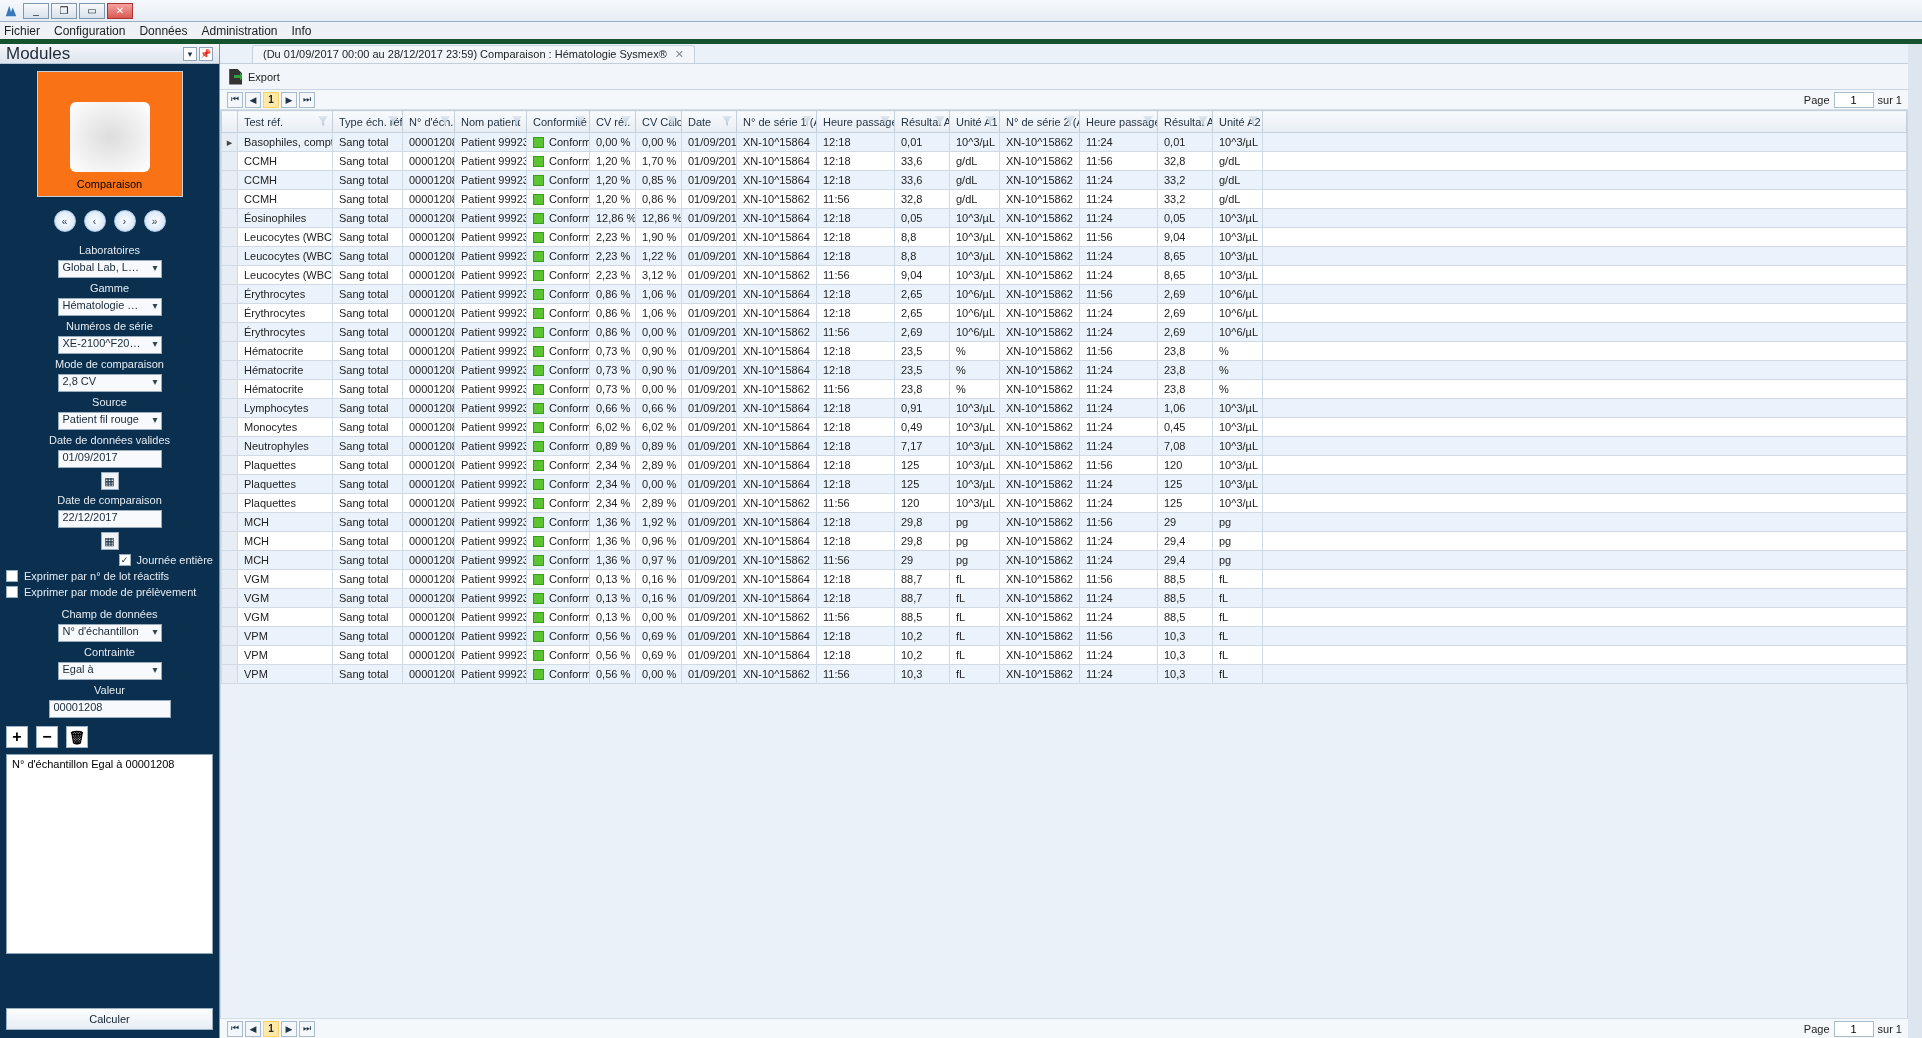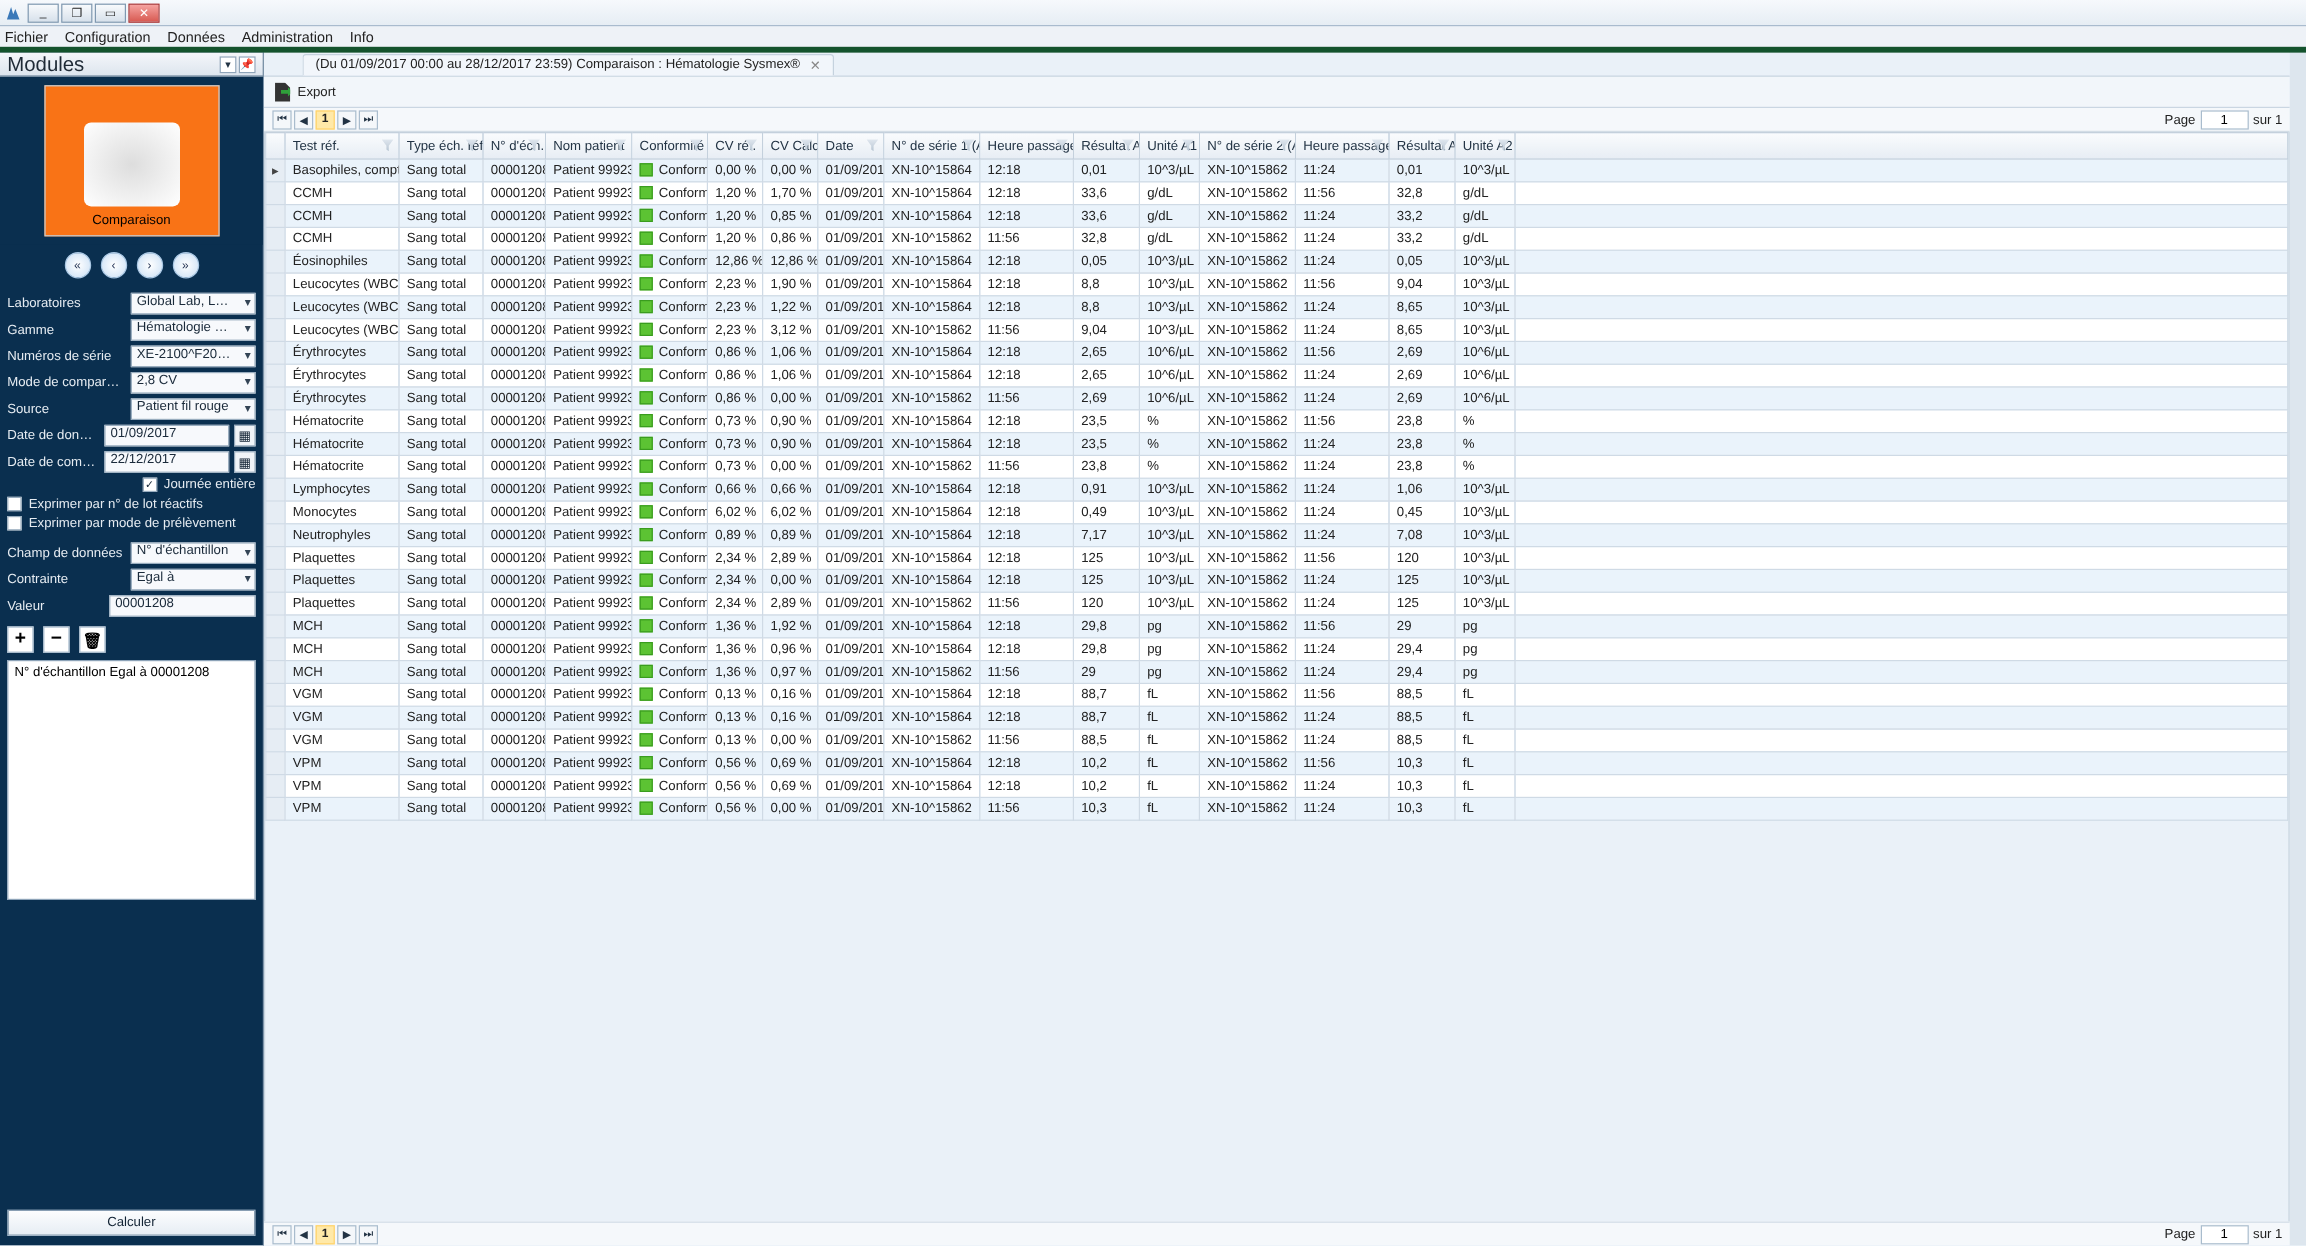--- a/index.html
+++ b/index.html
@@ -16,21 +16,21 @@
   
   .left { width:220px; background:#0a2f4f; color:#e5ebf1; display:flex; flex-direction:column; border-right:1px solid #7c93a8; }
   .left .modhdr { height:20px; background:linear-gradient(#f4f6fa,#dde5ee); color:#1f2a36; display:flex; align-items:center; padding:0 6px; border-bottom:1px solid #b5c3d1; }
   .left .modhdr .lbl { flex:1; font-size:17px; }
   .left .modhdr .hdrctrl { width:14px; height:14px; border:1px solid #8fa4b9; margin-left:2px; background:#fff; display:flex; align-items:center; justify-content:center; font-size:9px; color:#234; cursor:pointer; }
   .modview { height:140px; background:#0a2f4f; padding:6px; display:flex; align-items:center; justify-content:center; }
   .modcard { width:146px; height:126px; background:#f97316; border:1px solid #c3cfd9; display:flex; flex-direction:column; align-items:center; justify-content:flex-end; color:#000; }
   .modcard .img { width:80px; height:70px; background:radial-gradient(#ddd,#fff); border-radius:6px; margin-bottom:6px; }
   .modnav { display:flex; justify-content:center; gap:8px; padding:6px 0 10px; }
   .navbtn { width:22px; height:22px; border-radius:50%; background:radial-gradient(#fff,#c9dff5); border:1px solid #aac8e4; display:flex; align-items:center; justify-content:center; font-size:10px; color:#235; cursor:pointer; }
-  .formrow { display:flex; align-items:center; padding:0 6px; margin:2px 0; gap:4px; }
+  .formrow { display:flex; align-items:center; padding:0 6px; margin:2px 0; gap:4px;flex-direction:column; }
   .formrow .lbl { flex:1; font-size:11px; color:#e6ecf2; white-space:nowrap; overflow:hidden; text-overflow:ellipsis; }
   .formrow .inp,.formrow .sel { width:104px; height:18px; background:#f7f9fc; border:1px solid #99adbf; color:#1a2a3a; font-size:11px; padding:0 18px 0 4px; position:relative; white-space:nowrap; overflow:hidden; text-overflow:ellipsis; }
   .formrow .sel::after { content:"▾"; position:absolute; right:3px; top:1px; color:#345; font-size:10px; }
   .smallbtn { width:18px; height:18px; border:1px solid #99adbf; background:#f0f4f8; color:#123; font-size:11px; display:flex; align-items:center; justify-content:center; cursor:pointer; }
   .chkrow { display:flex; align-items:center; padding:2px 6px; gap:6px; font-size:11px; }
   .chkbox { width:12px; height:12px; border:1px solid #99adbf; background:#fff; display:flex; align-items:center; justify-content:center; font-size:9px; color:#123; }
   .iconrow { display:flex; gap:8px; padding:6px 6px; }
   .sqbtn { width:22px; height:22px; border:1px solid #9fb4c8; background:#fff; color:#000; font-size:16px; font-weight:bold; display:flex; align-items:center; justify-content:center; cursor:pointer; }
   .filterlist { margin:0 6px; background:#fff; color:#000; border:1px solid #8da3b8; height:200px; padding:3px 5px; font-size:11px; overflow:auto; }
   .calcbtn { margin:8px 6px; height:22px; background:linear-gradient(#fcfdfe,#e6edf4); border:1px solid #9db1c4; color:#123; display:flex; align-items:center; justify-content:center; cursor:pointer; font-size:11px; }

